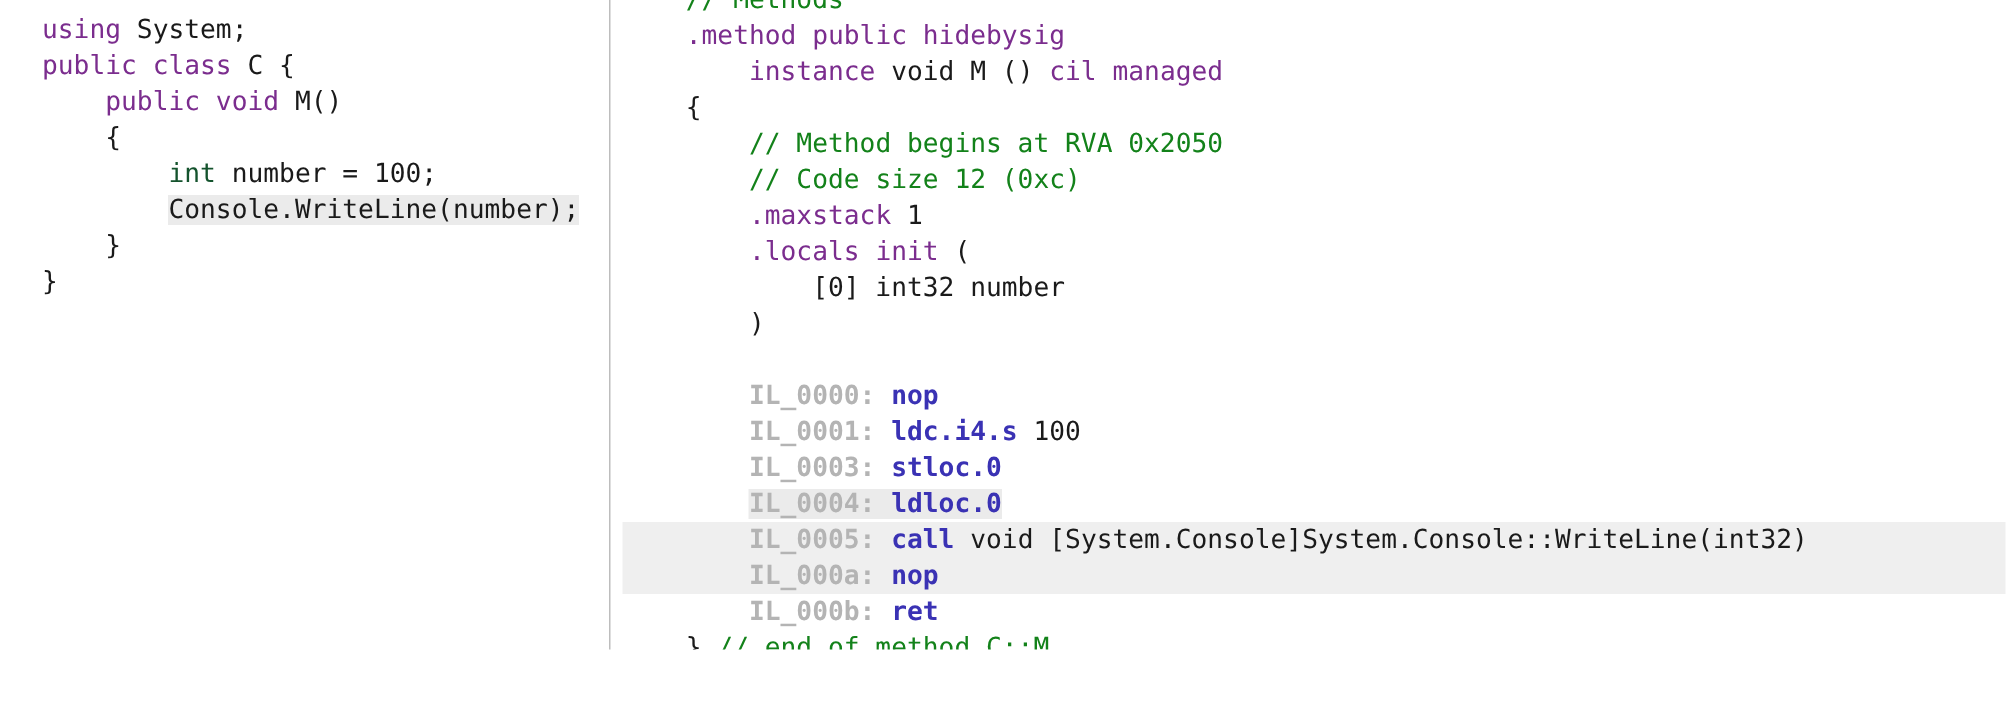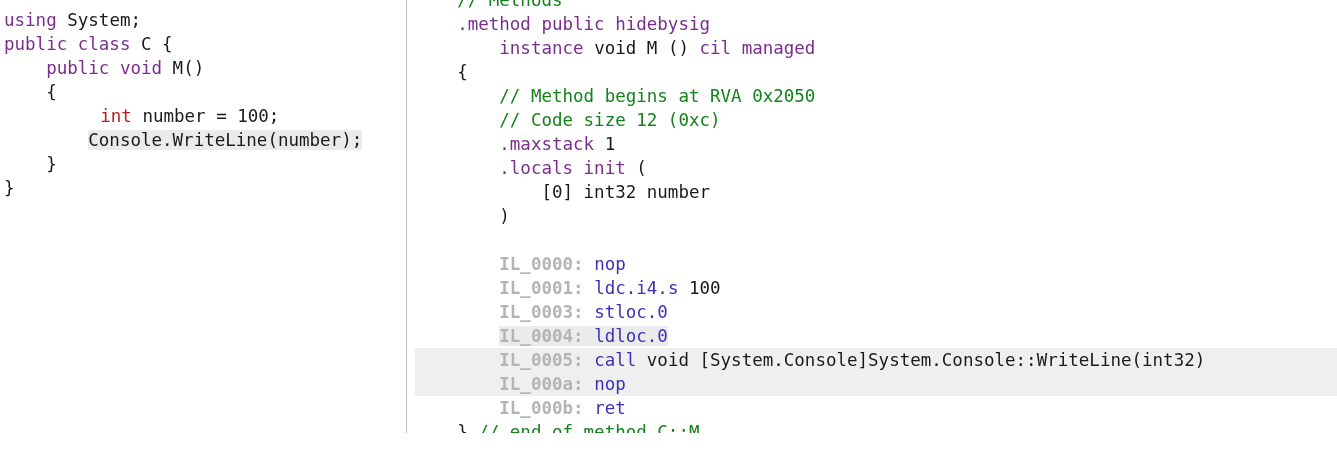--- a/index.html
+++ b/index.html
@@ -39,43 +39,43 @@
   .code {
     position: absolute;
     left: 0;
     top: 0;
     width: 100%;
     font-size: 17.5px;
     line-height: 24px;
     white-space: pre;
     letter-spacing: 0px;
   }
-  .code-source { padding-left: 4px; top: 8px; }
+  .code-source { padding-left: 28px; top: 8px; }
   .code-il     { padding-left: 8px;  top: -12px; }
 
   .line {
     height: 24px;
     white-space: pre;
     display: block;
     position: relative;
   }
   
   .line > .hl {
     background: #ebebeb;
   }
   .line.band-full {
     background: #efefef;
   }
 
   
   .kw   { color: #7b2d8e; }  
   .pln  { color: #1a1a1a; }  
-  .typ  { color: #b91c1c; margin-left: 12px; }  
+  .typ  { color: #14532d; }  
   .cmt  { color: #13821a; }  
-  .op   { color: #3a32b4; }  
+  .op   { color: #3a32b4; font-weight: bold; }  
   .lbl  { color: #b4b4b4; font-weight: bold; }  
 </style>
 </head>
 <body>
 
 <div class="viewer">
 
   <div class="pane pane-source">
     <div class="code code-source"><div class="line"><span class="kw">using</span><span class="pln"> </span><span class="pln">System;</span></div><div class="line"><span class="kw">public class</span><span class="pln"> C {</span></div><div class="line"><span class="pln">    </span><span class="kw">public void</span><span class="pln"> M()</span></div><div class="line"><span class="pln">    {</span></div><div class="line"><span class="pln">        </span><span class="typ">int</span><span class="pln"> number = 100;</span></div><div class="line"><span class="pln">        </span><span class="hl"><span class="pln">Console.WriteLine(number);</span></span></div><div class="line"><span class="pln">    }</span></div><div class="line"><span class="pln">}</span></div></div>
   </div>

